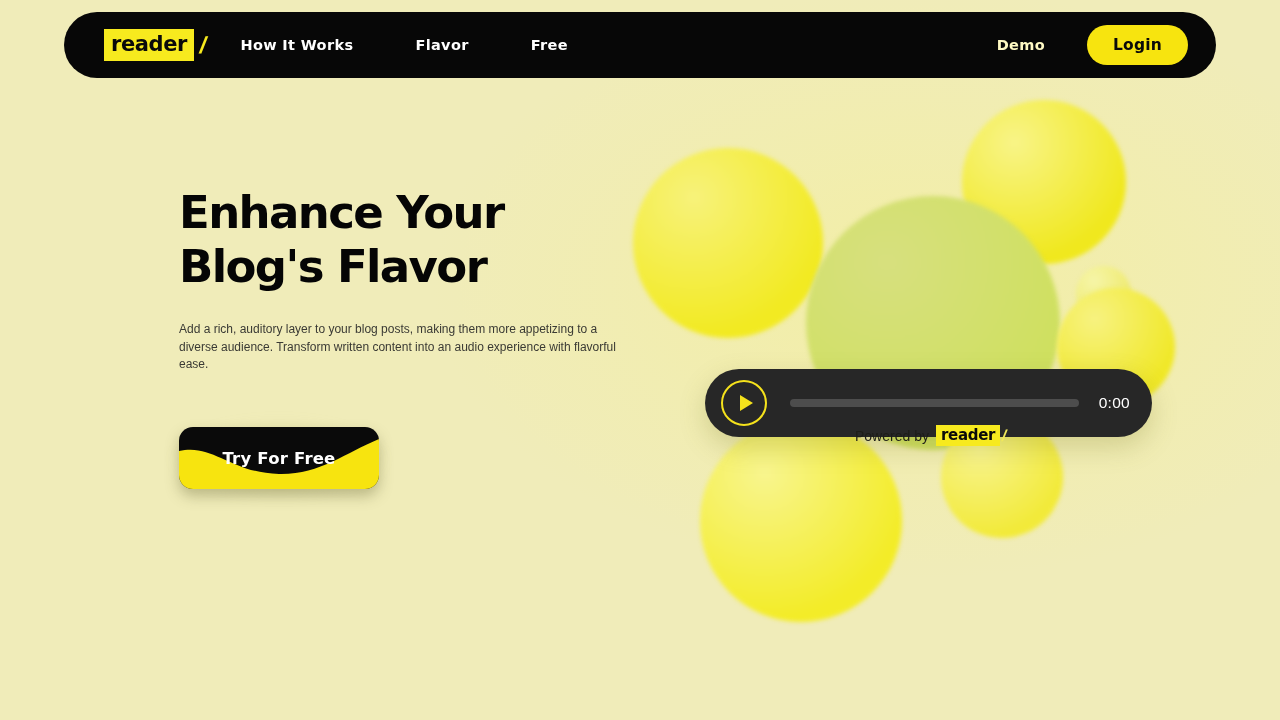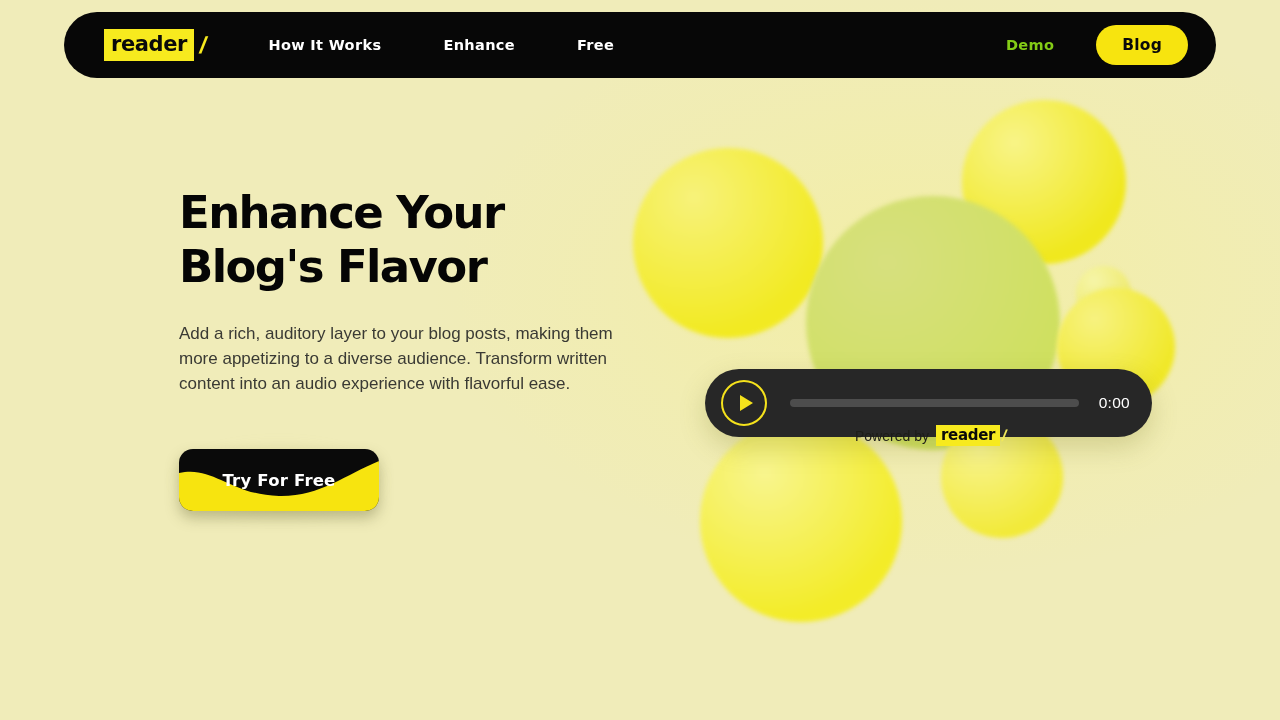--- a/index.html
+++ b/index.html
@@ -74,41 +74,41 @@
     line-height: 1;
     transform: skewX(-12deg);
     display: inline-block;
     margin-left: 2px;
   }
 
   .nav-links {
     display: flex;
     align-items: flex-start;
     gap: 62px;
-    margin-left: 28px;
+    margin-left: 0;
   }
   .nav-link {
     color: #ffffff;
     font-size: 14.5px;
     font-weight: 700;
     letter-spacing: 0.35px;
     text-decoration: none;
     cursor: pointer;
     white-space: nowrap;
     font-family: "DejaVu Sans", sans-serif;
   }
 
   .nav-right {
     margin-left: auto;
     display: flex;
     align-items: center;
     gap: 42px;
   }
   .nav-demo {
-    color: #84cc16;
+    color: #fef9c3;
     font-size: 14.5px;
     font-weight: 700;
     letter-spacing: 0.35px;
     cursor: pointer;
     font-family: "DejaVu Sans", sans-serif;
   }
   .btn-login {
     background: #f7e40f;
     color: #0a0a0a;
     border: none;
@@ -135,21 +135,21 @@
     font-size: 45px;
     font-weight: 700;
     line-height: 1.21;
     letter-spacing: -1.6px;
     color: #050505;
     white-space: pre-line;
     margin-top: 8px;
   }
   .hero-sub {
     margin-top: 26px;
-    font-size: 17px;
+    font-size: 12px;
     line-height: 1.48;
     color: #3a3a34;
     width: 452px;
     font-family: "Liberation Sans", sans-serif;
   }
 
   
   .cta-wrap {
     position: relative;
     margin-top: 53px;
@@ -336,27 +336,27 @@
 
   <nav class="navbar">
 
     <div class="logo">
       <span class="logo-mark">reader</span>
       <span class="logo-slash">/</span>
     </div>
 
     <div class="nav-links">
       <a class="nav-link">How It Works</a>
-      <a class="nav-link">Enhance</a>
+      <a class="nav-link">Flavor</a>
       <a class="nav-link">Free</a>
     </div>
 
     <div class="nav-right">
       <a class="nav-demo">Demo</a>
-      <button class="btn-login">Blog</button>
+      <button class="btn-login">Login</button>
     </div>
 
   </nav>
 
   <div class="hero-left">
     <h1 class="hero-title">Enhance Your
 Blog's Flavor</h1>
     <p class="hero-sub">Add a rich, auditory layer to your blog posts, making them more appetizing to a diverse audience. Transform written content into an audio experience with flavorful ease.</p>
 
     <div class="cta-wrap">

